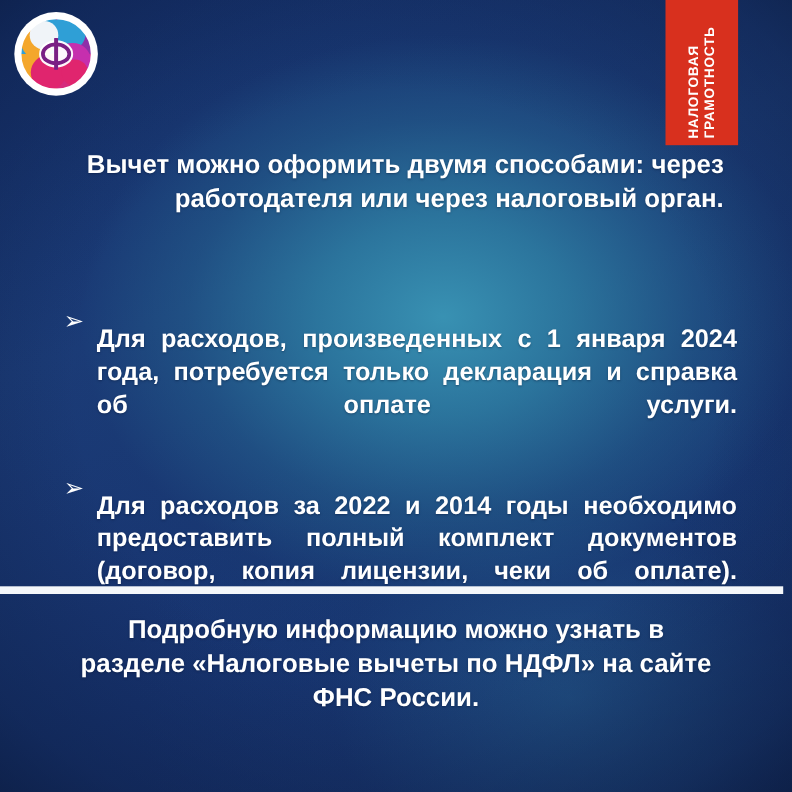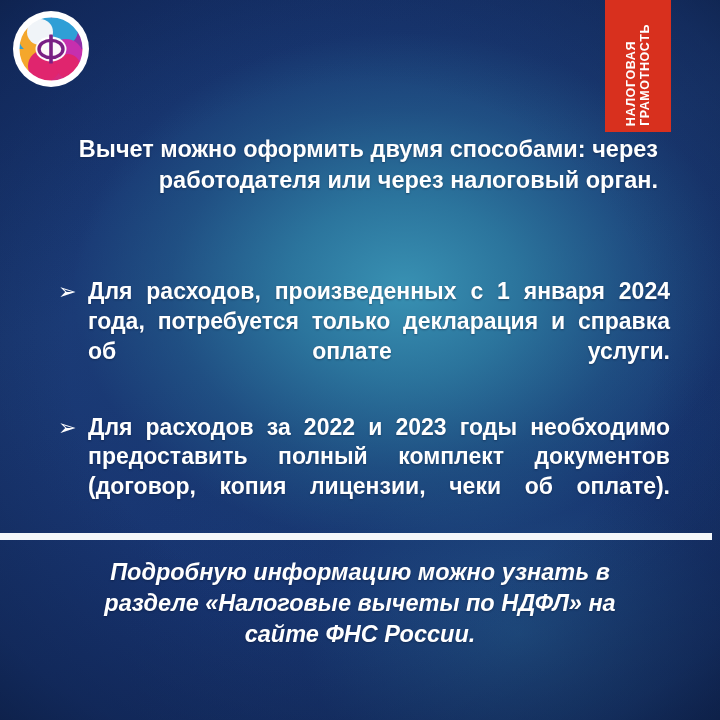--- a/index.html
+++ b/index.html
@@ -134,20 +134,21 @@
   }
   .bullet .btext {
     flex: 1 1 auto;
     color: #ffffff;
     font-size: 23px;
     font-weight: bold;
     line-height: 1.30;
     text-align: justify;
     text-justify: inter-word;
     text-shadow: 0 1px 2px rgba(5,18,45,0.40);
+    margin-top: 16px;
   }
   .bullet .btext::after {
     content: "";
     display: inline-block;
     width: 100%;
   }
 
   
   .divider {
     position: absolute;
@@ -163,21 +164,20 @@
     position: absolute;
     left: 70px;
     top: 557px;
     width: 580px;
     text-align: center;
     color: #ffffff;
     font-size: 23.5px;
     font-weight: bold;
     line-height: 1.32;
     text-shadow: 0 1px 2px rgba(5,18,45,0.40);
-    font-style: italic;
   }
 </style>
 </head>
 <body>
 
 <div id="slide">
 
   <div class="bg-glow"></div>
   <div class="bg-vignette"></div>
 
@@ -225,21 +225,21 @@
 
   <div class="subtitle">Вычет можно оформить двумя способами: через работодателя или через налоговый орган.</div>
 
   <div class="bullets">
     <div class="bullet">
       <span class="marker">➢</span>
       <span class="btext">Для расходов, произведенных с 1 января 2024 года, потребуется только декларация и справка об оплате услуги.</span>
     </div>
     <div class="bullet">
       <span class="marker">➢</span>
-      <span class="btext">Для расходов за 2022 и 2023 годы необходимо предоставить полный комплект документов (договор, копия лицензии, чеки об оплате).</span>
+      <span class="btext">Для расходов за 2022 и 2014 годы необходимо предоставить полный комплект документов (договор, копия лицензии, чеки об оплате).</span>
     </div>
   </div>
 
   <div class="divider"></div>
 
   <div class="footer">Подробную информацию можно узнать в разделе «Налоговые вычеты по НДФЛ» на сайте ФНС России.</div>
 
 </div>
 
 </body></html>

